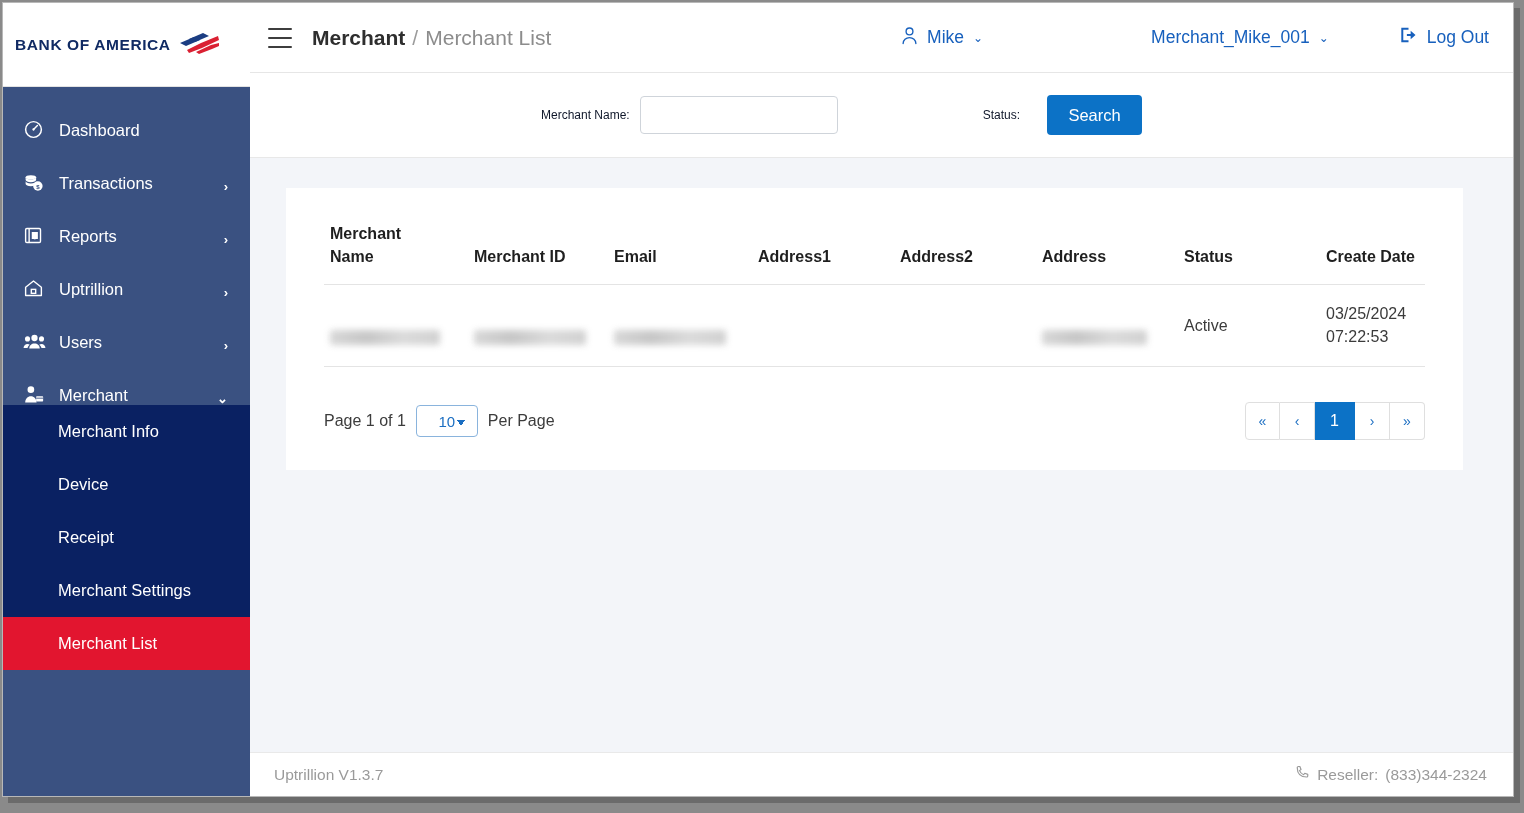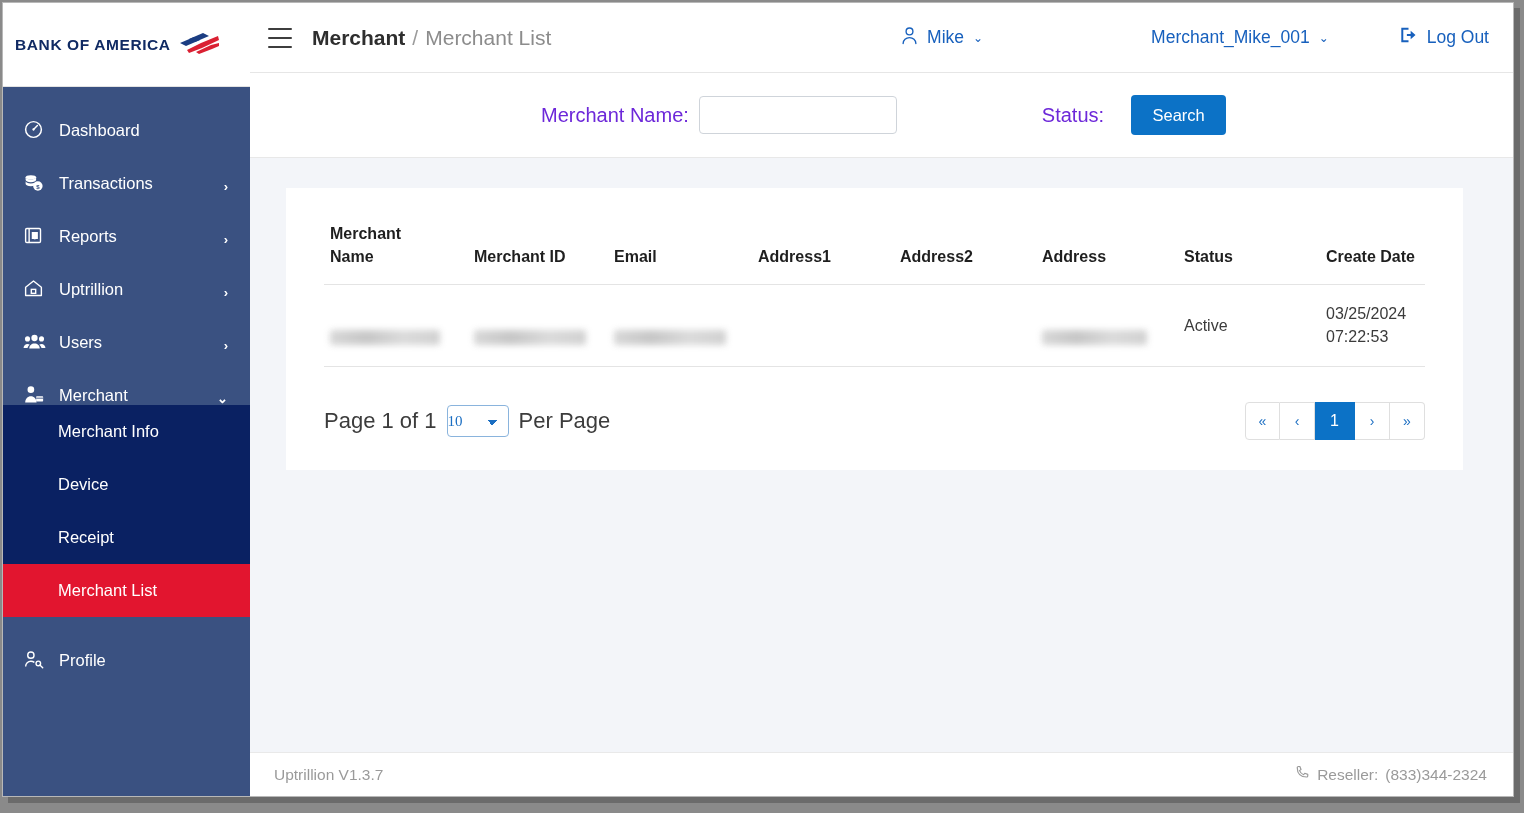--- a/index.html
+++ b/index.html
@@ -116,21 +116,21 @@
   .caret-dn { font-size: 12px; line-height: 1; color: #1760bd; }
 
   
   .filterbar {
     background: #ffffff;
     padding: 22px 0 22px 0;
     display: flex; align-items: center;
     flex: none;
     border-bottom: 1px solid #e8e8e8;
   }
-  .f-label { font-size: 20px; color: #6d28d9; white-space: nowrap; text-align: right; }
+  .f-label { font-size: 12px; color: #0f172a; white-space: nowrap; text-align: right; }
   .f-input {
     width: 198px; height: 38px;
     border: 1px solid #cfd4da; border-radius: 4px;
     margin-left: 10px;
     font-size: 15px; padding: 0 10px;
     font-family: "Liberation Sans", sans-serif;
     background: #fff; color: #333;
     outline: none;
   }
   .f-select {
@@ -189,27 +189,28 @@
     background: linear-gradient(90deg, #d6d6d6, #c4c4c4, #d9d9d9, #cfcfcf);
     filter: blur(3.4px);
     opacity: 0.95;
     vertical-align: middle;
   }
 
   .pager-row {
     display: flex; align-items: center;
     margin-top: 35px;
   }
-  .pg-text { font-size: 22px; color: #3c3c3c; }
+  .pg-text { font-size: 16px; color: #3c3c3c; }
   .pg-select {
     width: 62px; height: 32px;
     margin: 0 10px;
     border: 1px solid #8ab4dd; border-radius: 4px;
     color: #1b6ec2; font-size: 15px;
-    font-family: Liberation Serif, serif;
+    font-family: Liberation Sans, sans-serif;
+    text-align: center;
     background: #fff;
     appearance: none;
     background-image: linear-gradient(45deg, transparent 50%, #1b6ec2 50%), linear-gradient(135deg, #1b6ec2 50%, transparent 50%);
     background-position: calc(100% - 16px) 14px, calc(100% - 11px) 14px;
     background-size: 5px 5px, 5px 5px;
     background-repeat: no-repeat;
     outline: none;
   }
   .pagination { margin-left: auto; display: flex; }
   .pg-btn {
@@ -350,36 +351,28 @@
         <div class="submenu">
           <div class="sub-item">
             <span>Merchant Info</span>
           </div>
           <div class="sub-item">
             <span>Device</span>
           </div>
           <div class="sub-item">
             <span>Receipt</span>
           </div>
+          <div class="sub-item">
+            <span>Merchant Settings</span>
+          </div>
           <div class="sub-item active">
             <span>Merchant List</span>
           </div>
         </div>
 
-        <div class="nav-item">
-          <span class="ico">
-            <svg width="21" height="21" viewBox="0 0 24 24" fill="none" stroke="#fff" stroke-width="1.6">
-              <circle cx="9" cy="7" r="3.6"></circle>
-              <path d="M3 20c0-3.4 2.7-6 6-6 1.5 0 2.9.5 4 1.3"></path>
-              <circle cx="17.5" cy="16.5" r="2.6"></circle>
-              <path d="M19.3 18.3 L22.5 21.5" stroke-linecap="round"></path>
-            </svg>
-          </span>
-          <span class="lbl">Profile</span>
-        </div>
 
       </div>
     </div>
 
     <div class="main">
 
       <div class="topbar">
         <div class="hamburger">
           <i></i>
             <i></i>

